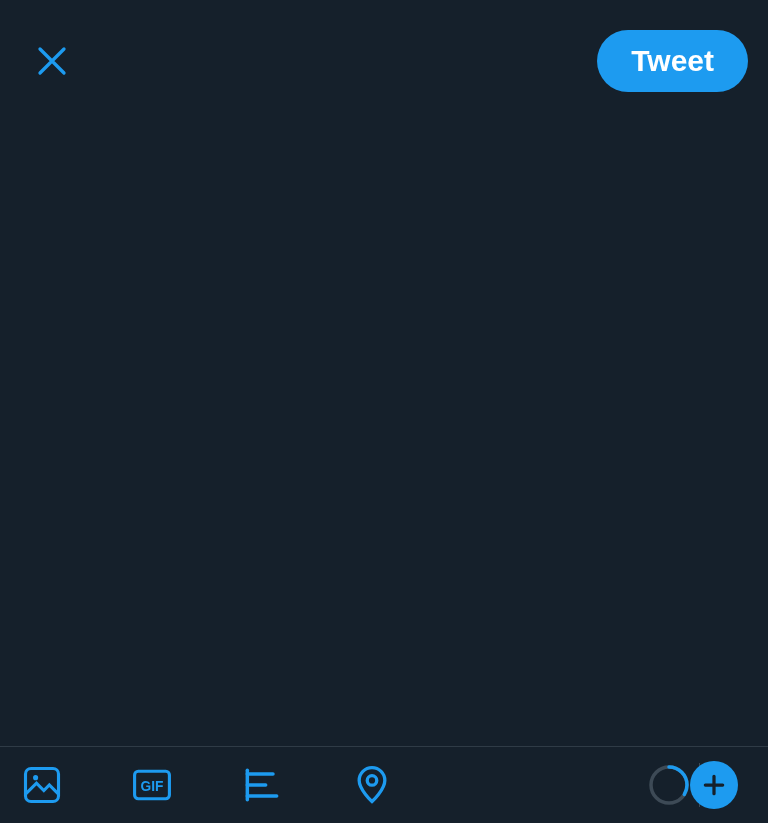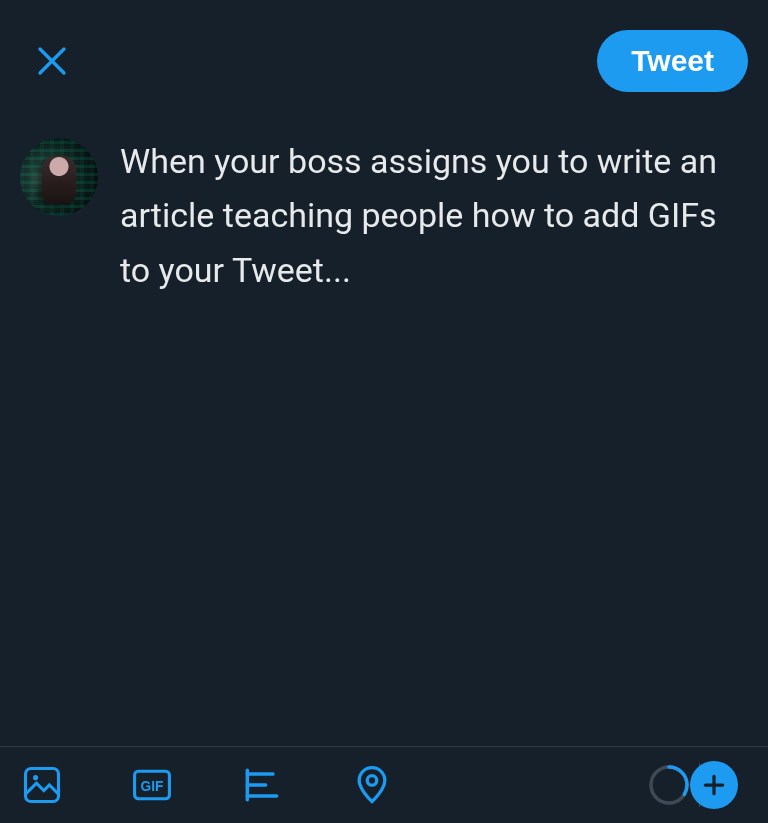--- a/index.html
+++ b/index.html
@@ -139,24 +139,20 @@
 
   <div class="header">
     <div class="close-btn">
       <svg width="36" height="36" viewBox="0 0 24 24">
         <path d="M4 4 L20 20 M20 4 L4 20" stroke="#1d9bf0" stroke-width="2.2" stroke-linecap="round" fill="none"></path>
       </svg>
     </div>
     <button class="tweet-btn">Tweet</button>
   </div>
 
-  <div class="compose">
-    <div class="avatar"></div>
-    <div class="tweet-text">When your boss assigns you to write an article teaching people how to add GIFs to your Tweet...</div>
-  </div>
 
   <div class="spacer"></div>
 
   <div class="toolbar">
 
     <div class="icon-btn">
       <svg width="44" height="44" viewBox="0 0 24 24" fill="none" stroke="#1d9bf0" stroke-width="1.7">
         <rect x="3" y="3" width="18" height="18" rx="3"></rect>
         <circle cx="8.5" cy="8" r="1.4" fill="#1d9bf0" stroke="none"></circle>
         <path d="M3 17 L9 11 L13 15 L16 12 L21 17"></path>

